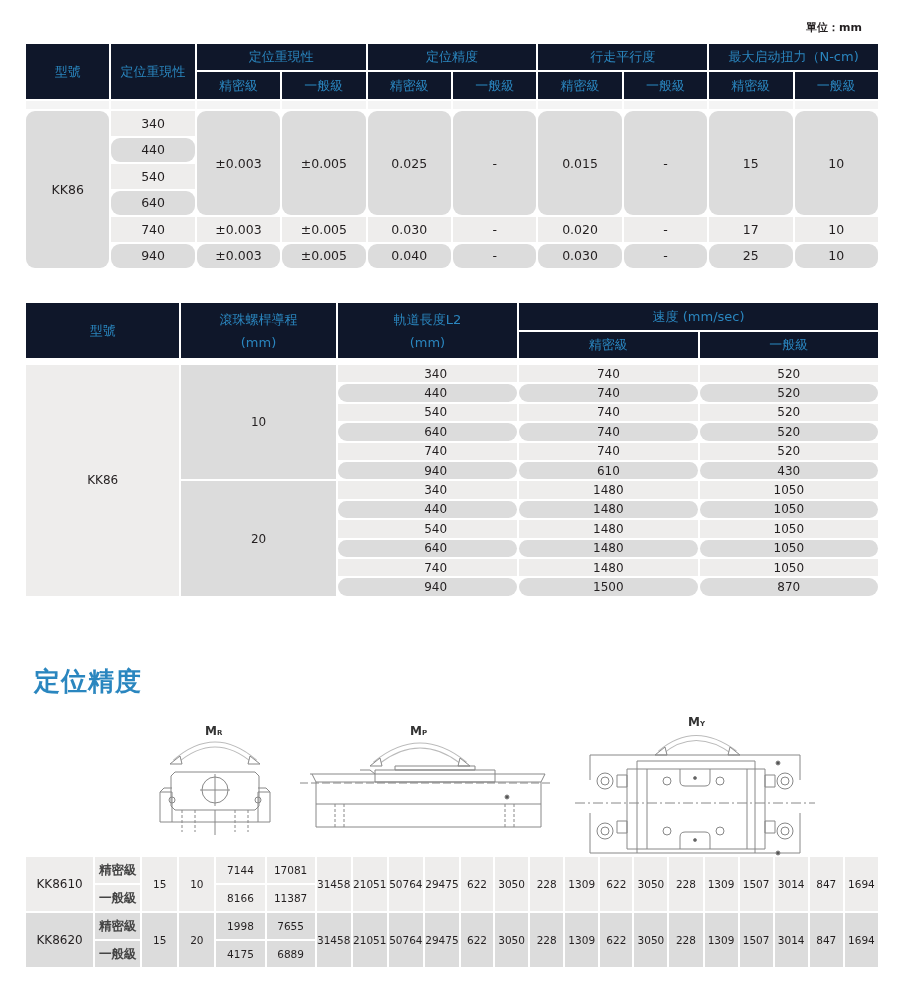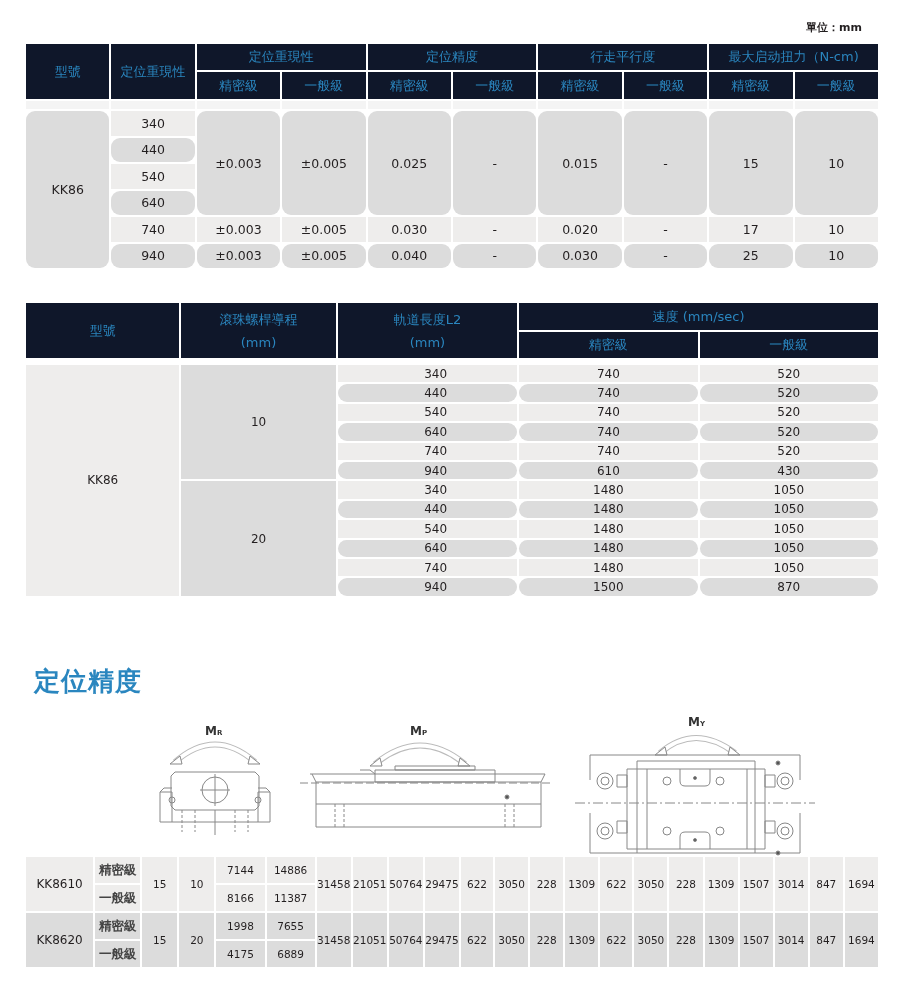--- a/index.html
+++ b/index.html
@@ -333,21 +333,21 @@
       <col style="width:33px">
   </colgroup>
 
   <tbody>
       <tr class="r">
     <td class="bg1 model" rowspan="2">KK8610</td>
     <td class="bg1 grade">精密級</td>
     <td class="bg1" rowspan="2">15</td>
     <td class="bg1" rowspan="2">10</td>
     <td class="bg1">7144</td>
-    <td class="bg1">14886</td>
+    <td class="bg1">17081</td>
     <td class="bg1" rowspan="2">31458</td>
     <td class="bg1" rowspan="2">21051</td>
     <td class="bg1" rowspan="2">50764</td>
     <td class="bg1" rowspan="2">29475</td>
     <td class="bg1" rowspan="2">622</td>
     <td class="bg1" rowspan="2">3050</td>
     <td class="bg1" rowspan="2">228</td>
     <td class="bg1" rowspan="2">1309</td>
     <td class="bg1" rowspan="2">622</td>
     <td class="bg1" rowspan="2">3050</td>

